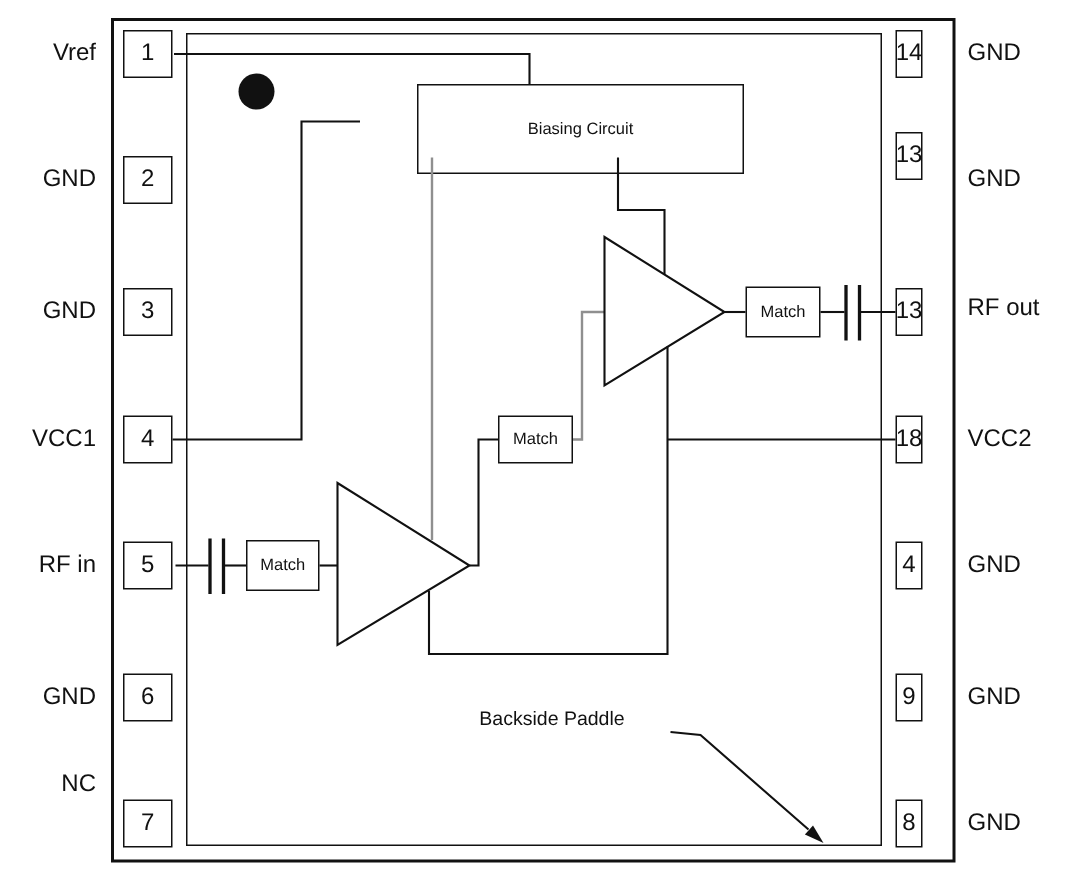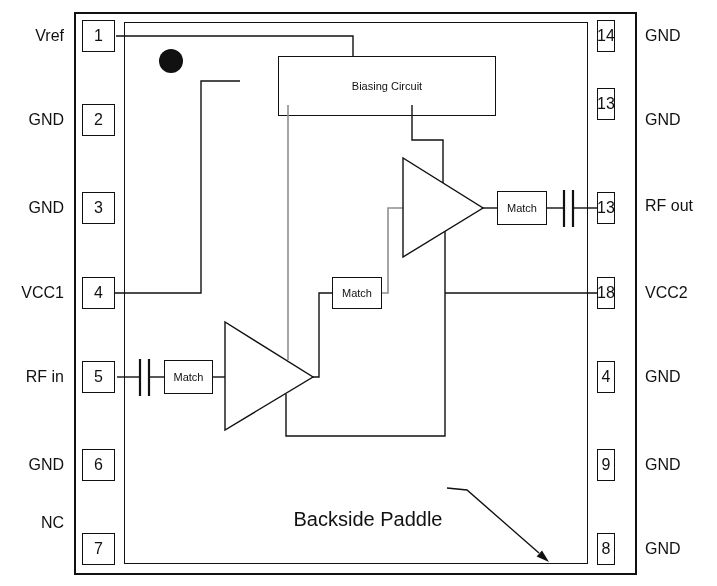--- a/index.html
+++ b/index.html
@@ -24,21 +24,21 @@
   .block{
     position:absolute;box-sizing:border-box;border:1.5px solid #111;background:#fff;
     display:flex;align-items:center;justify-content:center;font-size:11px;
   }
   #biasing-box{left:240px;top:56px;width:218px;height:60px;margin-left:38px;}
   #match1-box{left:164px;top:360px;width:49px;height:34px;}
   #match2-box{left:332px;top:277px;width:50px;height:32px;}
   #match3-box{left:497px;top:191px;width:50px;height:34px;}
   #paddle-note{
     position:absolute;left:268px;top:467px;width:200px;text-align:center;
-    font-size:20px;line-height:23px;margin-top:41px;
+    font-size:13px;line-height:23px;
   }
   #wires{position:absolute;left:0;top:0;pointer-events:none;}
 </style>
 </head>
 <body>
 
 <div id="canvas">
 
   <div class="rect" id="outer-rect"></div>
   <div class="rect" id="inner-rect"></div>

